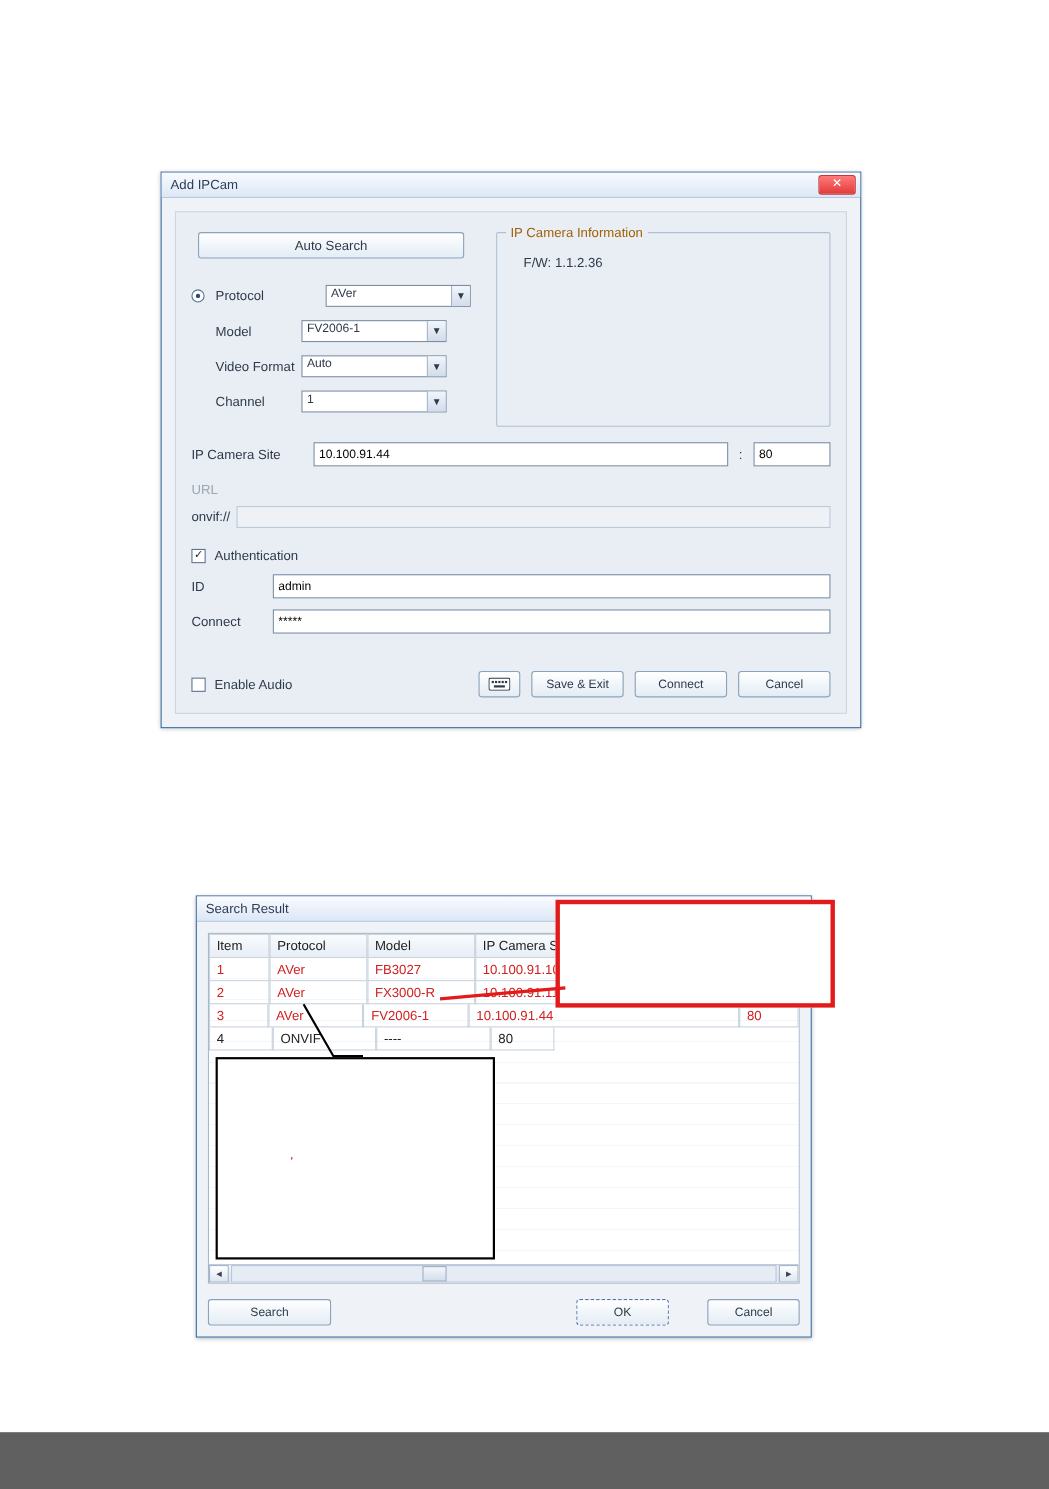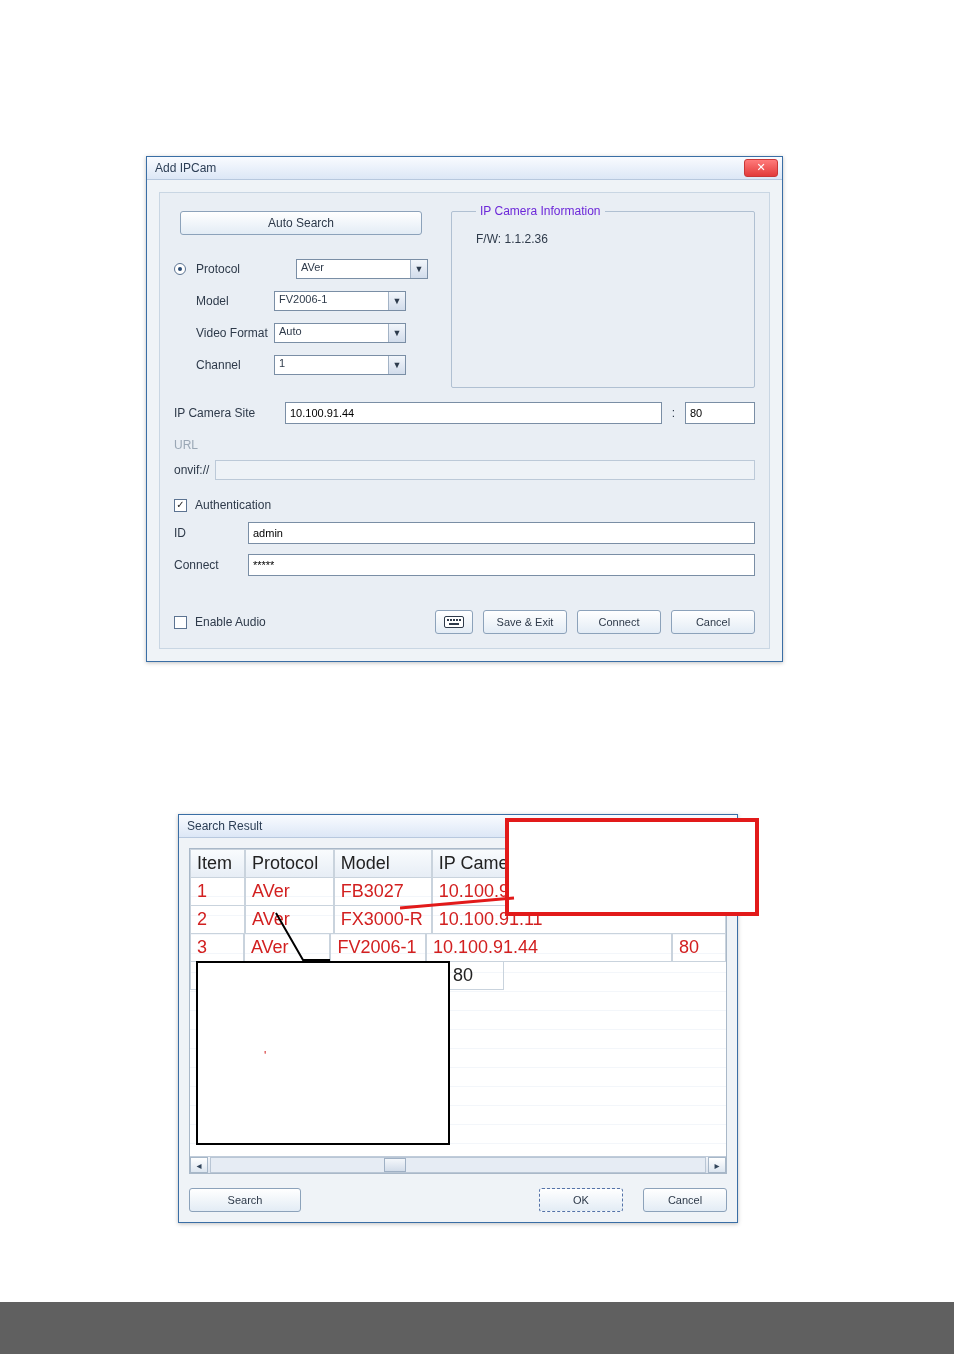--- a/index.html
+++ b/index.html
@@ -117,24 +117,24 @@
     width: 310px;
     height: 175px;
     margin-left: 14px;
     position: relative;
     border-radius: 2px;
     background: #e9eef4;
   }
   .groupbox .legend {
     position: absolute;
     top: -8px;
-    left: 24px;
+    left: 8px;
     background: #e9eef4;
     padding: 0 4px;
-    color:#6d28d9;
+    color:#a16207;
     font-size:12px;
   }
   .groupbox .fwline {
     padding: 20px 0 0 24px;
     color:#2e3a4a;
   }
 
   .ip-row {
     display:flex;
     align-items:center;
@@ -232,21 +232,21 @@
   }
   .search-body .thead, .search-body .trow {
     display:flex;
   }
   .thead {
     background:linear-gradient(#fafcfe,#e6edf5);
   }
   .th, .td {
     border:1px solid #c9d3dd;
     padding:3px 6px;
-    font-size:18px;
+    font-size:12px;
     overflow:hidden;
     white-space:nowrap;
   }
   .col-item { width:44px; }
   .col-proto { width:80px; }
   .col-model { width:90px; }
   .col-site { width:300px; }
   .col-port { width:44px; text-align:left; }
   .trow .td { border-top:none; }
   .trow.red { color:#d22020; }
@@ -293,21 +293,21 @@
     background:linear-gradient(#f4f7fb,#d3ddea);
     border:1px solid #9fb0c4;
   }
   .search-buttons {
     display:flex;
     justify-content:space-between;
     align-items:flex-end;
     margin-top:14px;
   }
   .search-buttons .right-btns {
-    display:flex; gap:20px;
+    display:flex; gap:35px;
   }
 
   
   .callout-bubble {
     position:absolute;
     border:2px solid #000;
     background:#fff;
   }
   .callout-bubble.red { border-color:#e21a1a; border-width:4px; }
 

